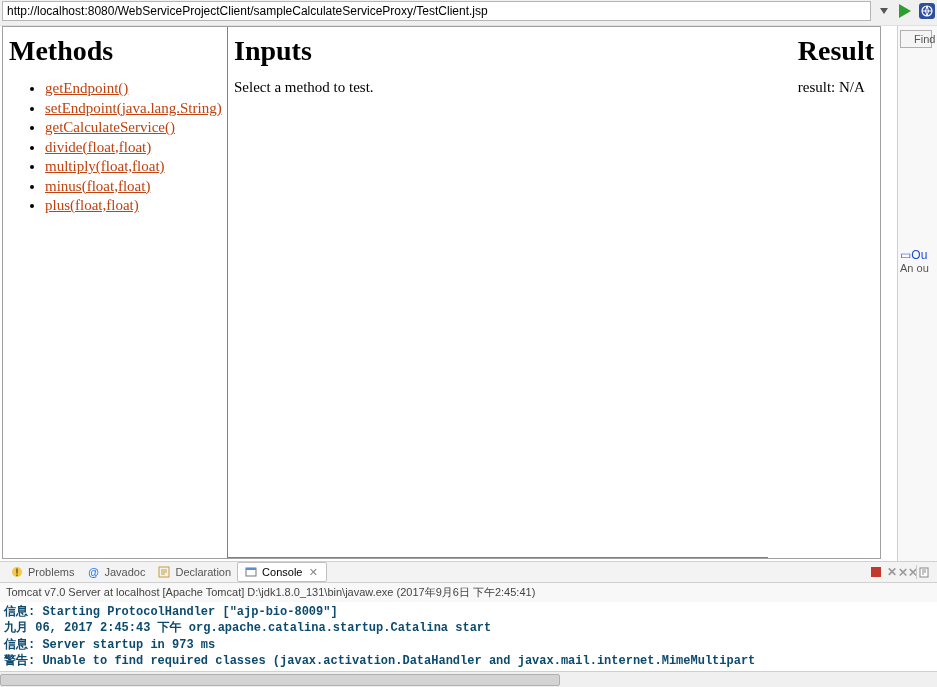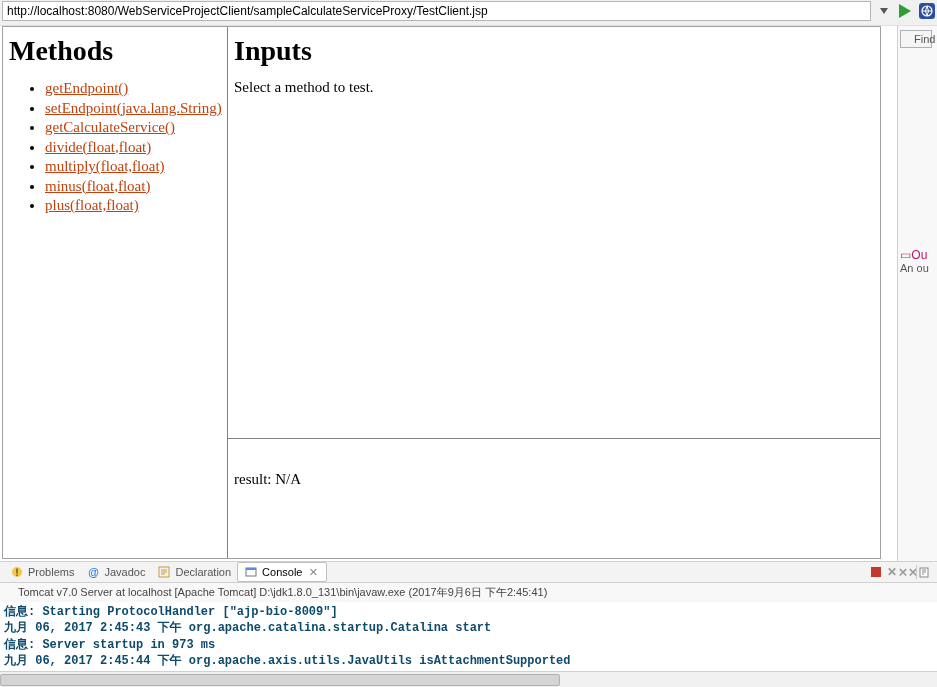--- a/index.html
+++ b/index.html
@@ -10,44 +10,44 @@
   .urlbar-row { display:flex; align-items:center; padding:1px 2px 4px 2px; gap:6px; background:#f0f0f0; border-bottom:1px solid #e0e0e0; }
   .url-input { flex:1; height:20px; padding:1px 4px; font-family:"Segoe UI","Microsoft YaHei",Tahoma,sans-serif; font-size:12px; border:1px solid #b5b5b5; background:#fff; }
   .url-dd { width:14px; height:20px; display:flex; align-items:center; justify-content:center; }
   .go-icon, .globe-icon { width:16px; height:16px; display:flex; align-items:center; justify-content:center; }
   .go-icon svg { display:block; }
 
   
   .content-area { flex:1; display:flex; background:#fff; position:relative; }
   .browser { flex:1; border:1px solid #a0a0a0; margin:0 16px 2px 2px; background:#fff; display:flex; }
   .methods-pane { width:225px; border-right:1px solid #808080; padding:4px 6px; overflow:hidden; }
-  .right-pane { flex:1; display:flex; flex-direction:column;gap:24px; }
+  .right-pane { flex:1; display:flex; flex-direction:row;gap:24px; }
   .inputs-pane { flex:1; border-bottom:1px solid #808080; padding:4px 6px; }
   .result-pane { padding:4px 6px; height:95px; }
 
   h1 { font-family:"Times New Roman", serif; font-size:28px; font-weight:bold; margin:4px 0 12px 0; }
   .methods-list { margin:0; padding-left:36px; font-family:"Times New Roman", serif; font-size:15px; line-height:1.3; }
   .methods-list li { margin:0; }
   .methods-list a { color:#c2410c; text-decoration:underline; }
   .body-text { font-family:"Times New Roman", serif; font-size:15px; margin:4px 0; }
 
   
   .side-stub { width:40px; background:#f8f8f8; border-left:1px solid #d0d0d0; padding:4px 2px; font-size:11px; color:#555; overflow:hidden; }
   .find-btn { border:1px solid #b0b0b0; background:#f5f5f5; padding:2px 13px; font-size:11px; margin-bottom:200px; width:32px; text-align:center; }
-  .out-ic { color:#be185d; font-size:12px; margin-top:10px; }
+  .out-ic { color:#1d4ed8; font-size:12px; margin-top:10px; }
 
   
   .tabs-row { display:flex; align-items:center; height:22px; background:#f3f3f3; border-top:1px solid #d0d0d0; border-bottom:1px solid #d0d0d0; padding:0 4px; }
   .tab { display:flex; align-items:center; gap:4px; padding:2px 6px; font-size:11px; color:#555; cursor:default; }
   .tab.selected { background:#fff; border:1px solid #c0c0c0; border-radius:2px; color:#000; }
   .tab-ic { width:14px; height:14px; display:flex; align-items:center; justify-content:center; font-size:11px; }
   .tab-spacer { flex:1; }
   .tb-btn { width:16px; height:16px; display:flex; align-items:center; justify-content:center; }
 
-  .console-title { font-size:11px; color:#444; padding:2px 18px; background:#f8f8f8; font-family:"Segoe UI","Microsoft YaHei",Tahoma,sans-serif; }
+  .console-title { font-size:11px; color:#444; padding:2px 6px; background:#f8f8f8; font-family:"Segoe UI","Microsoft YaHei",Tahoma,sans-serif; }
   .console-body { flex:0 0 auto; background:#fff; padding:2px 4px; font-family:"Consolas","Courier New",monospace; font-size:12px; line-height:1.35; overflow:hidden; }
   .console-body .red { color:#0c4a6e; font-weight:bold; white-space:pre; }
 
   .bottom-scroll { height:16px; background:#f0f0f0; border-top:1px solid #d0d0d0; position:relative; }
   .bottom-scroll .thumb { position:absolute; left:0; top:2px; height:12px; width:560px; background:#d4d4d4; border:1px solid #b0b0b0; border-radius:2px; }
 </style>
 </head>
 <body>
 <div class="root">
 
@@ -85,20 +85,21 @@
           <li><a href="#">minus(float,float)</a></li>
           <li><a href="#">plus(float,float)</a></li>
         </ul>
       </div>
       <div class="right-pane">
         <div class="inputs-pane">
           <h1>Inputs</h1>
           <p class="body-text">Select a method to test.</p>
         </div>
         <div class="result-pane">
+          <h1>Result</h1>
           <p class="body-text">result: N/A</p>
         </div>
       </div>
     </div>
 
     <div class="side-stub">
       <div class="find-btn">Find</div>
       <div class="out-ic">▭<span>Ou</span></div>
       <div>An ou</div>
     </div>
@@ -153,20 +154,20 @@
         </svg>
     </div>
   </div>
 
   <div class="console-title">Tomcat v7.0 Server at localhost [Apache Tomcat] D:\jdk1.8.0_131\bin\javaw.exe (2017年9月6日 下午2:45:41)</div>
 
   <div class="console-body">
     <div class="red">信息: Starting ProtocolHandler ["ajp-bio-8009"]</div>
     <div class="red">九月 06, 2017 2:45:43 下午 org.apache.catalina.startup.Catalina start</div>
     <div class="red">信息: Server startup in 973 ms</div>
-    <div class="red">九月 06, 2017 2:45:44 下午 org.apache.axis.utils.JavaUtils isAttachmentSupported</div>
+    <div class="red">警告: Unable to find required classes (javax.activation.DataHandler and javax.mail.internet.MimeMultipart</div>
   </div>
 
   <div class="bottom-scroll">
     <div class="thumb"></div>
   </div>
 
 </div>
 
 </body></html>

